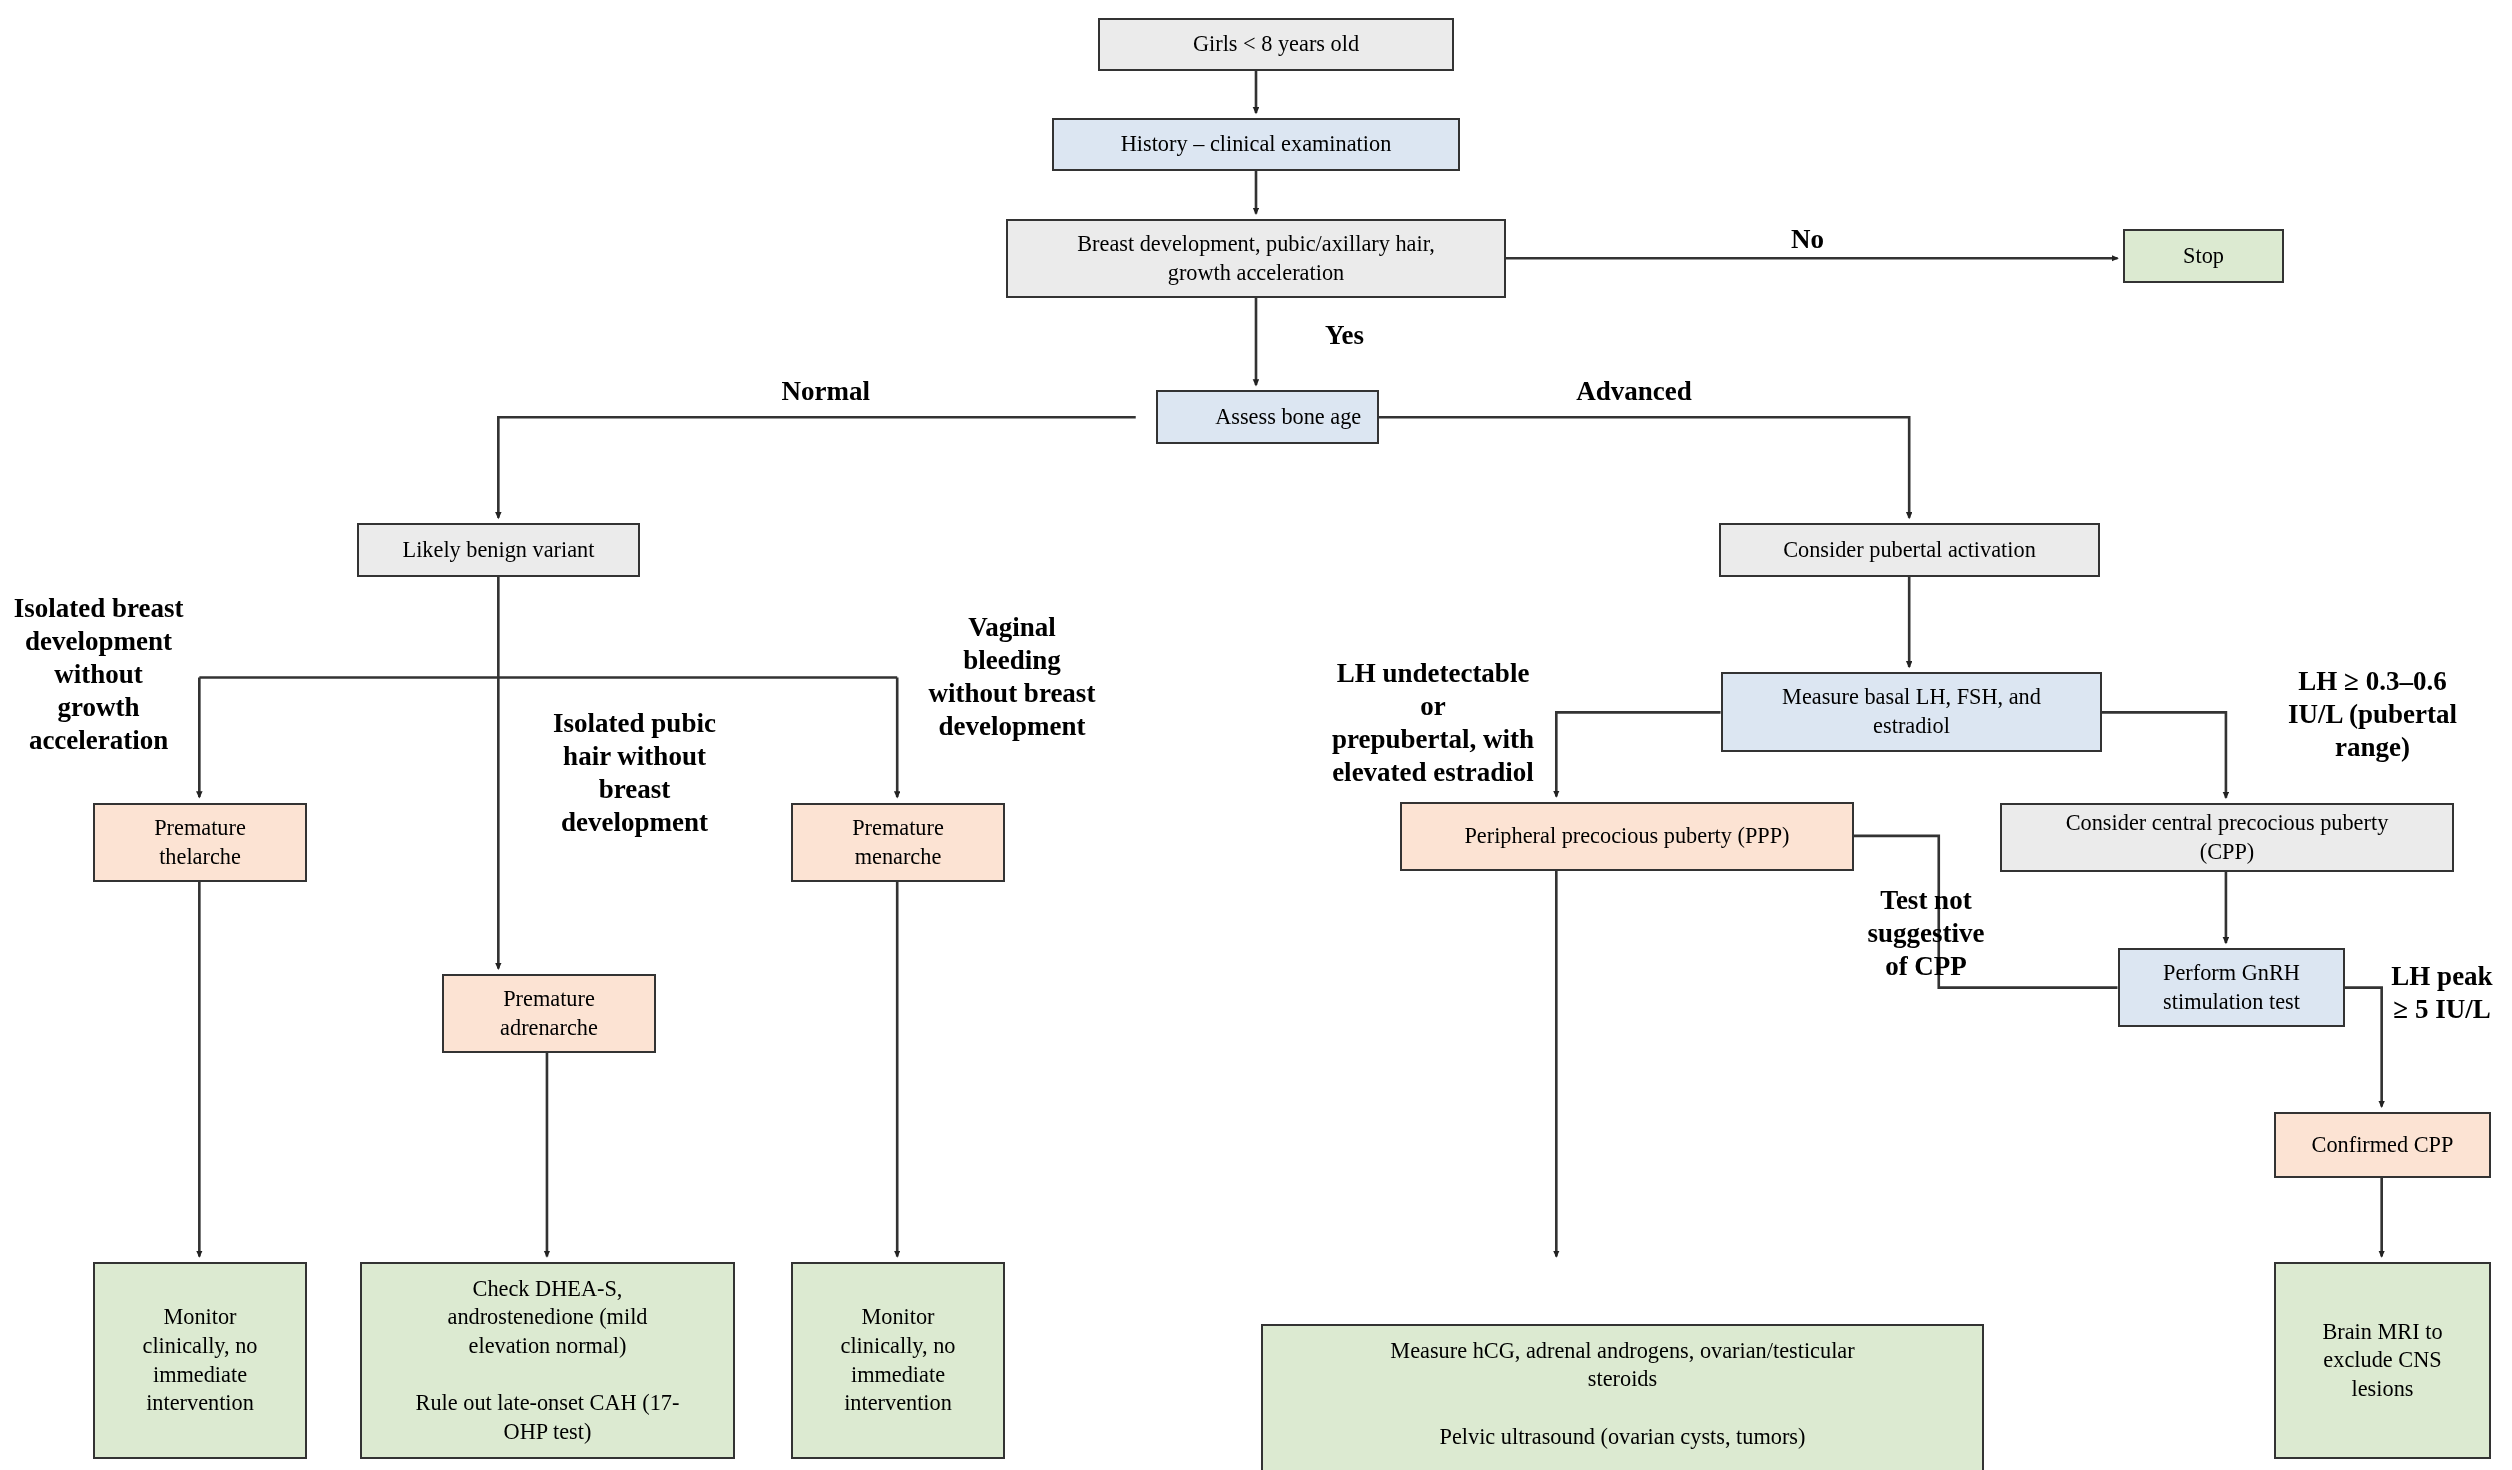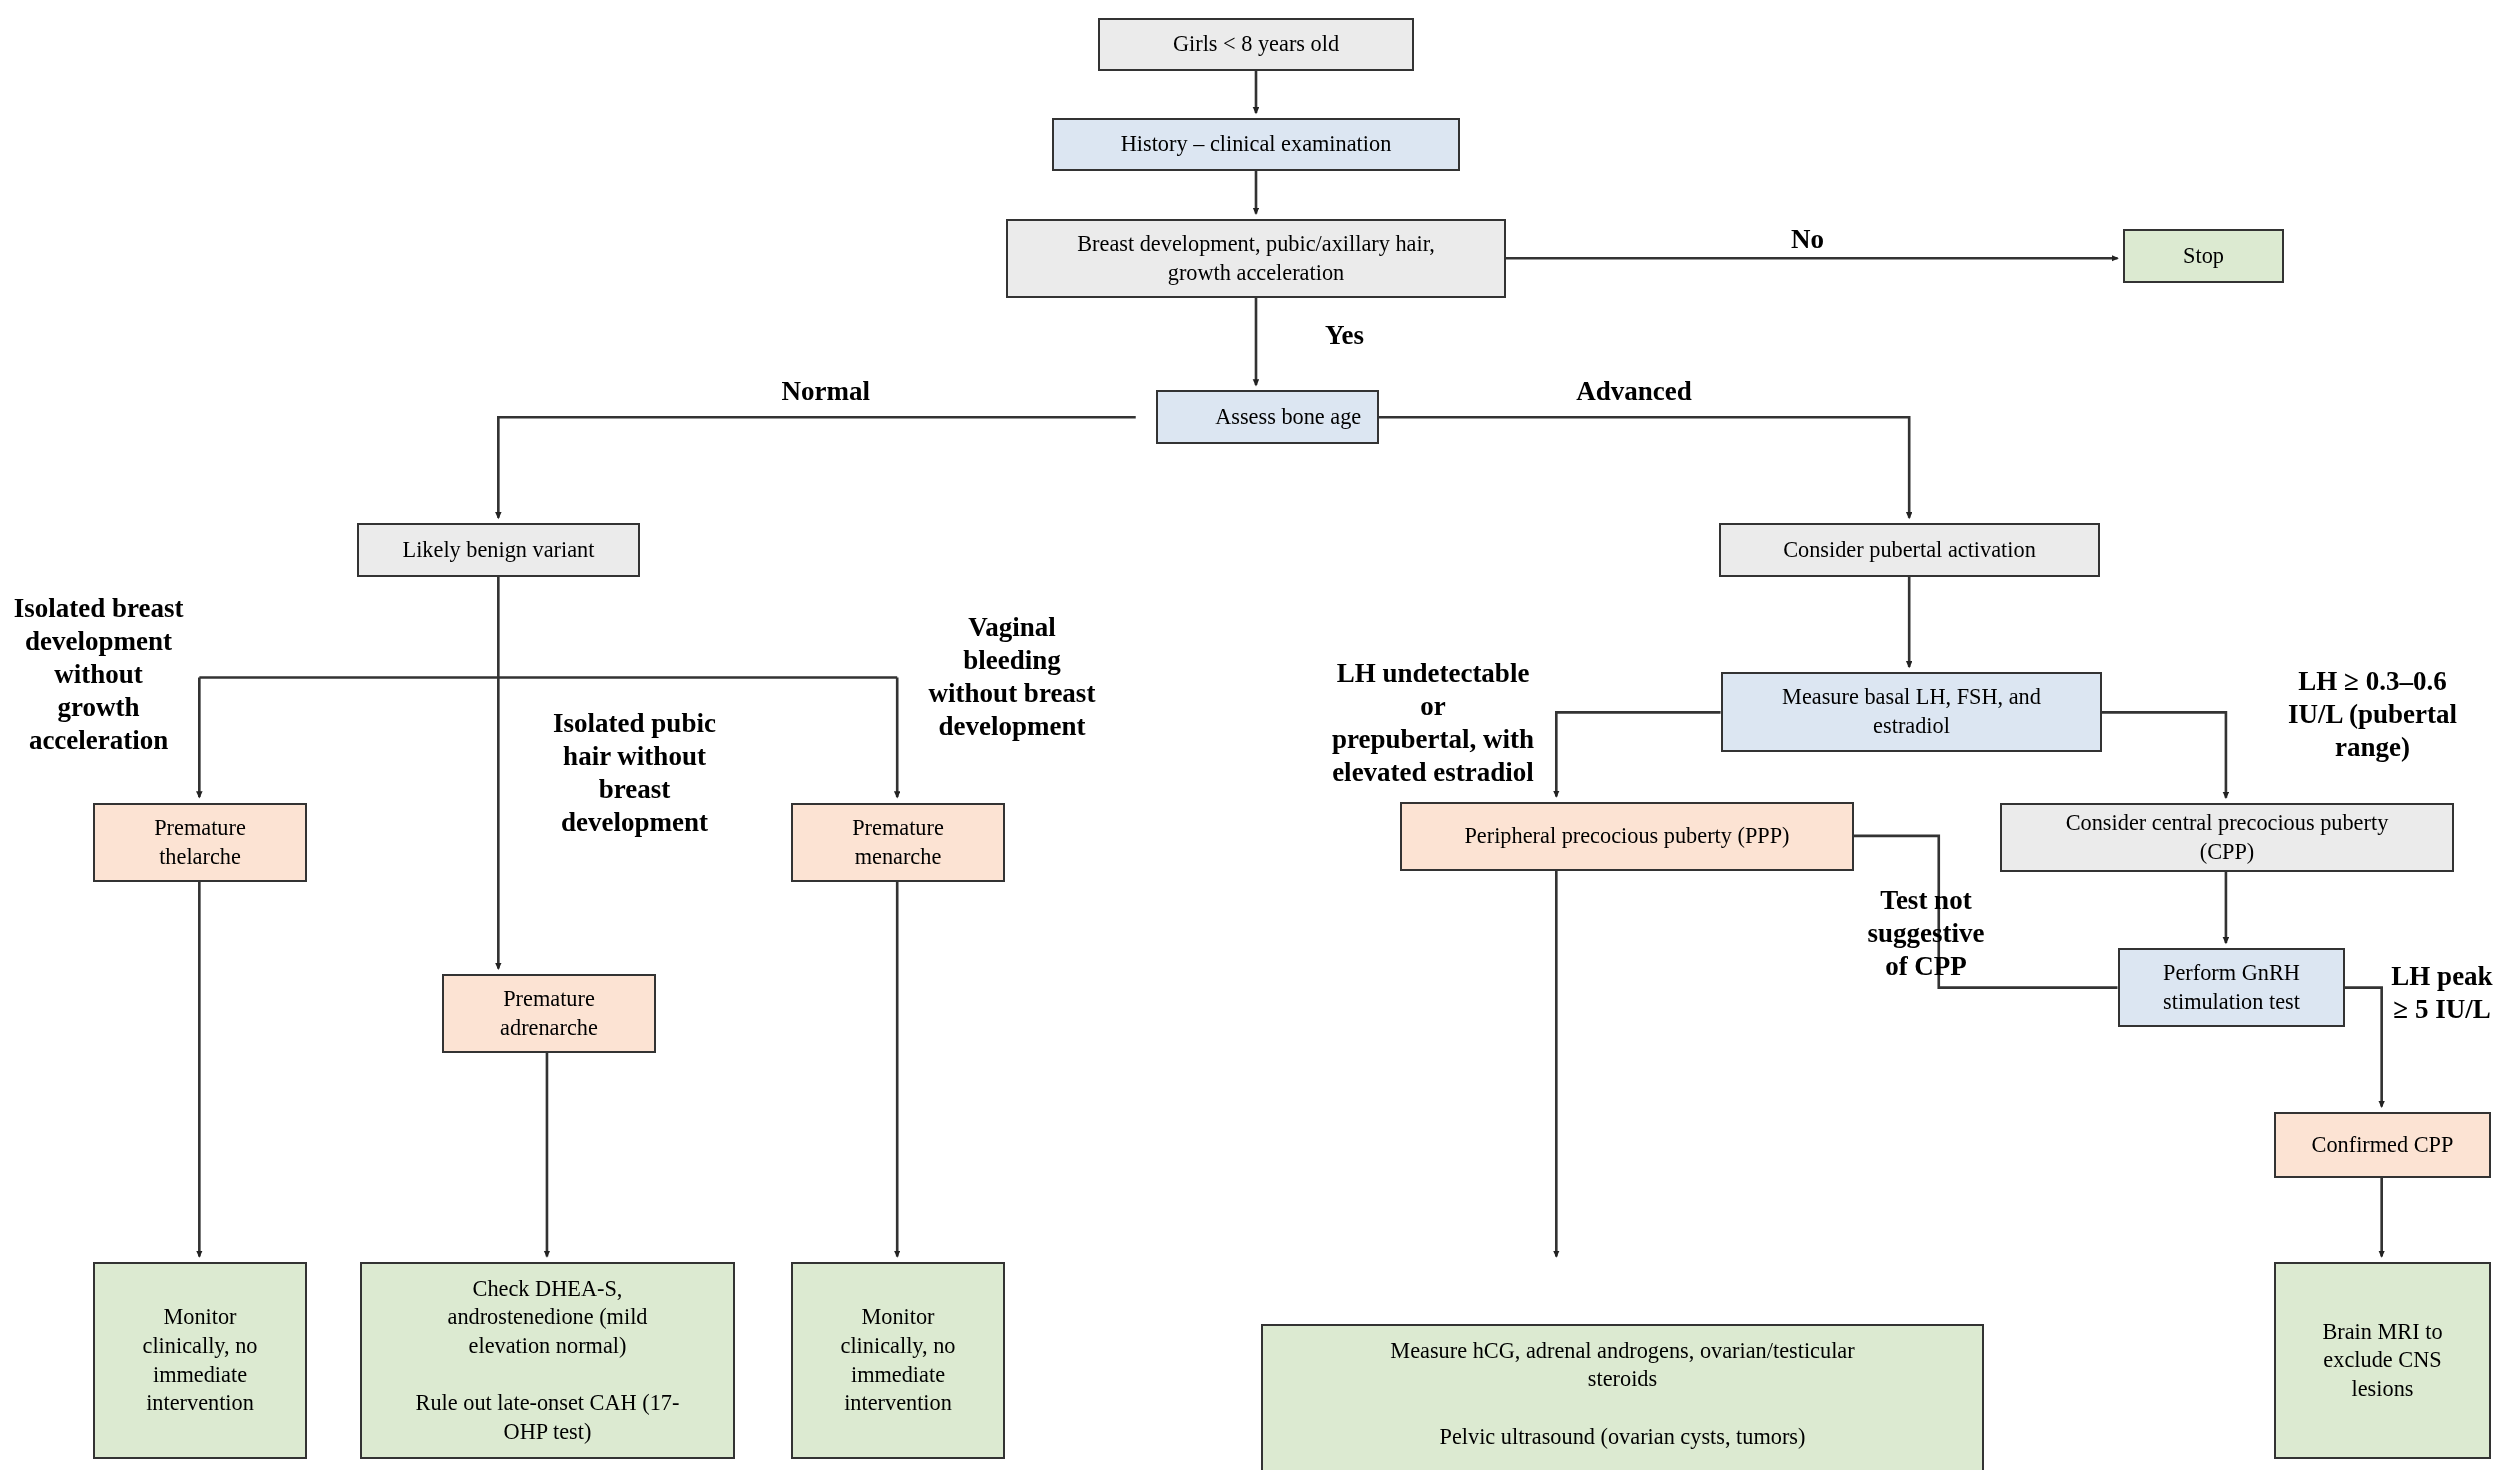--- a/index.html
+++ b/index.html
@@ -61,21 +61,21 @@
       <path d="M3222,1503 L2950,1503 L2950,1272 L2721,1272" marker-end="url(#arrow)"></path>
 
       <path d="M3567,1503 L3624,1503 L3624,1684" marker-end="url(#arrow)"></path>
 
       <path d="M2368,1325 L2368,1912" marker-end="url(#arrow)"></path>
 
       <path d="M3624,1792 L3624,1912" marker-end="url(#arrow)"></path>
     </g>
   </svg>
 
-  <div class="node n-grey" style="left: 1098px; top: 18px; width: 316px; height: 53px; white-space: pre-line;">Girls &lt; 8 years old</div>
+  <div class="node n-grey" style="left: 1098px; top: 18px; width: 356px; height: 53px; white-space: pre-line;">Girls &lt; 8 years old</div>
   <div class="node n-blue" style="left: 1052px; top: 118px; width: 408px; height: 53px; white-space: pre-line;">History – clinical examination</div>
   <div class="node n-grey multiline" style="left: 1006px; top: 219px; width: 500px; height: 79px; white-space: pre-line;">Breast development, pubic/axillary hair,
 growth acceleration</div>
   <div class="node n-green" style="left: 2123px; top: 229px; width: 161px; height: 54px; white-space: pre-line;">Stop</div>
   <div class="node n-blue" style="left: 1156px; top: 390px; width: 223px; height: 54px; white-space: pre-line; padding-left: 48px;">Assess bone age</div>
   <div class="node n-grey" style="left: 357px; top: 523px; width: 283px; height: 54px; white-space: pre-line;">Likely benign variant</div>
   <div class="node n-grey" style="left: 1719px; top: 523px; width: 381px; height: 54px; white-space: pre-line;">Consider pubertal activation</div>
   <div class="node n-peach multiline" style="left: 93px; top: 803px; width: 214px; height: 79px; white-space: pre-line;">Premature
 thelarche</div>
   <div class="node n-peach multiline" style="left: 791px; top: 803px; width: 214px; height: 79px; white-space: pre-line;">Premature

